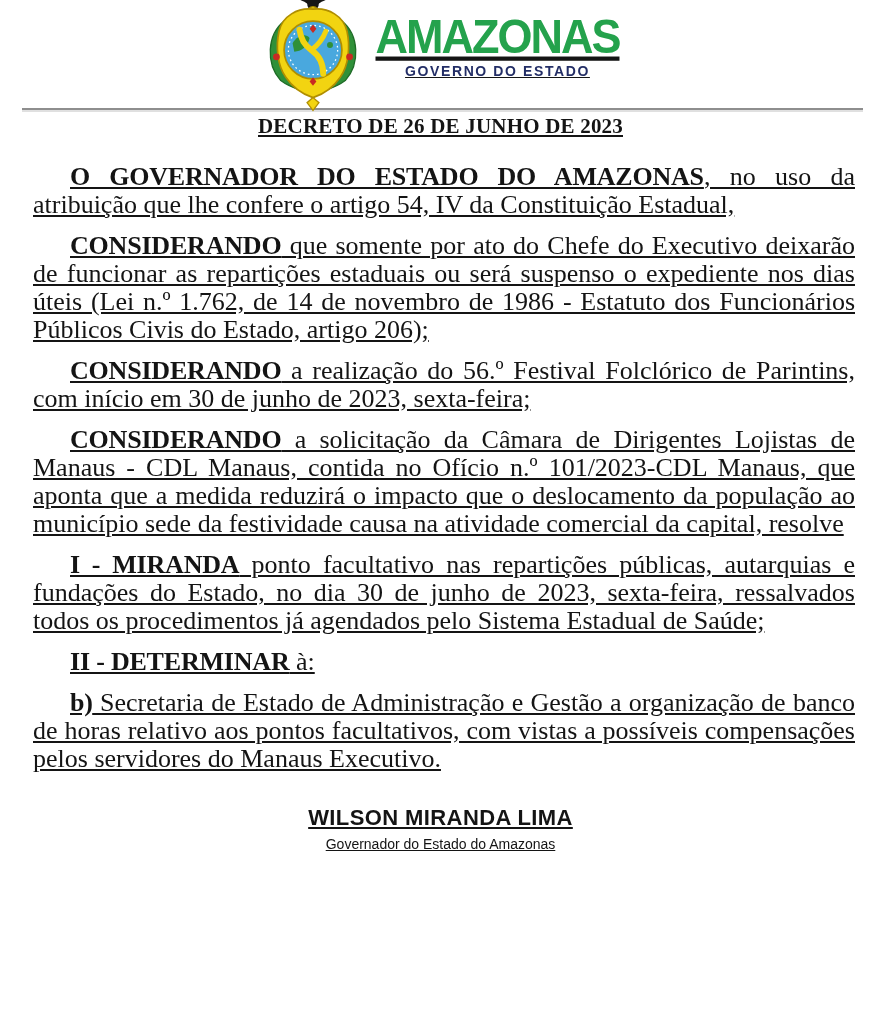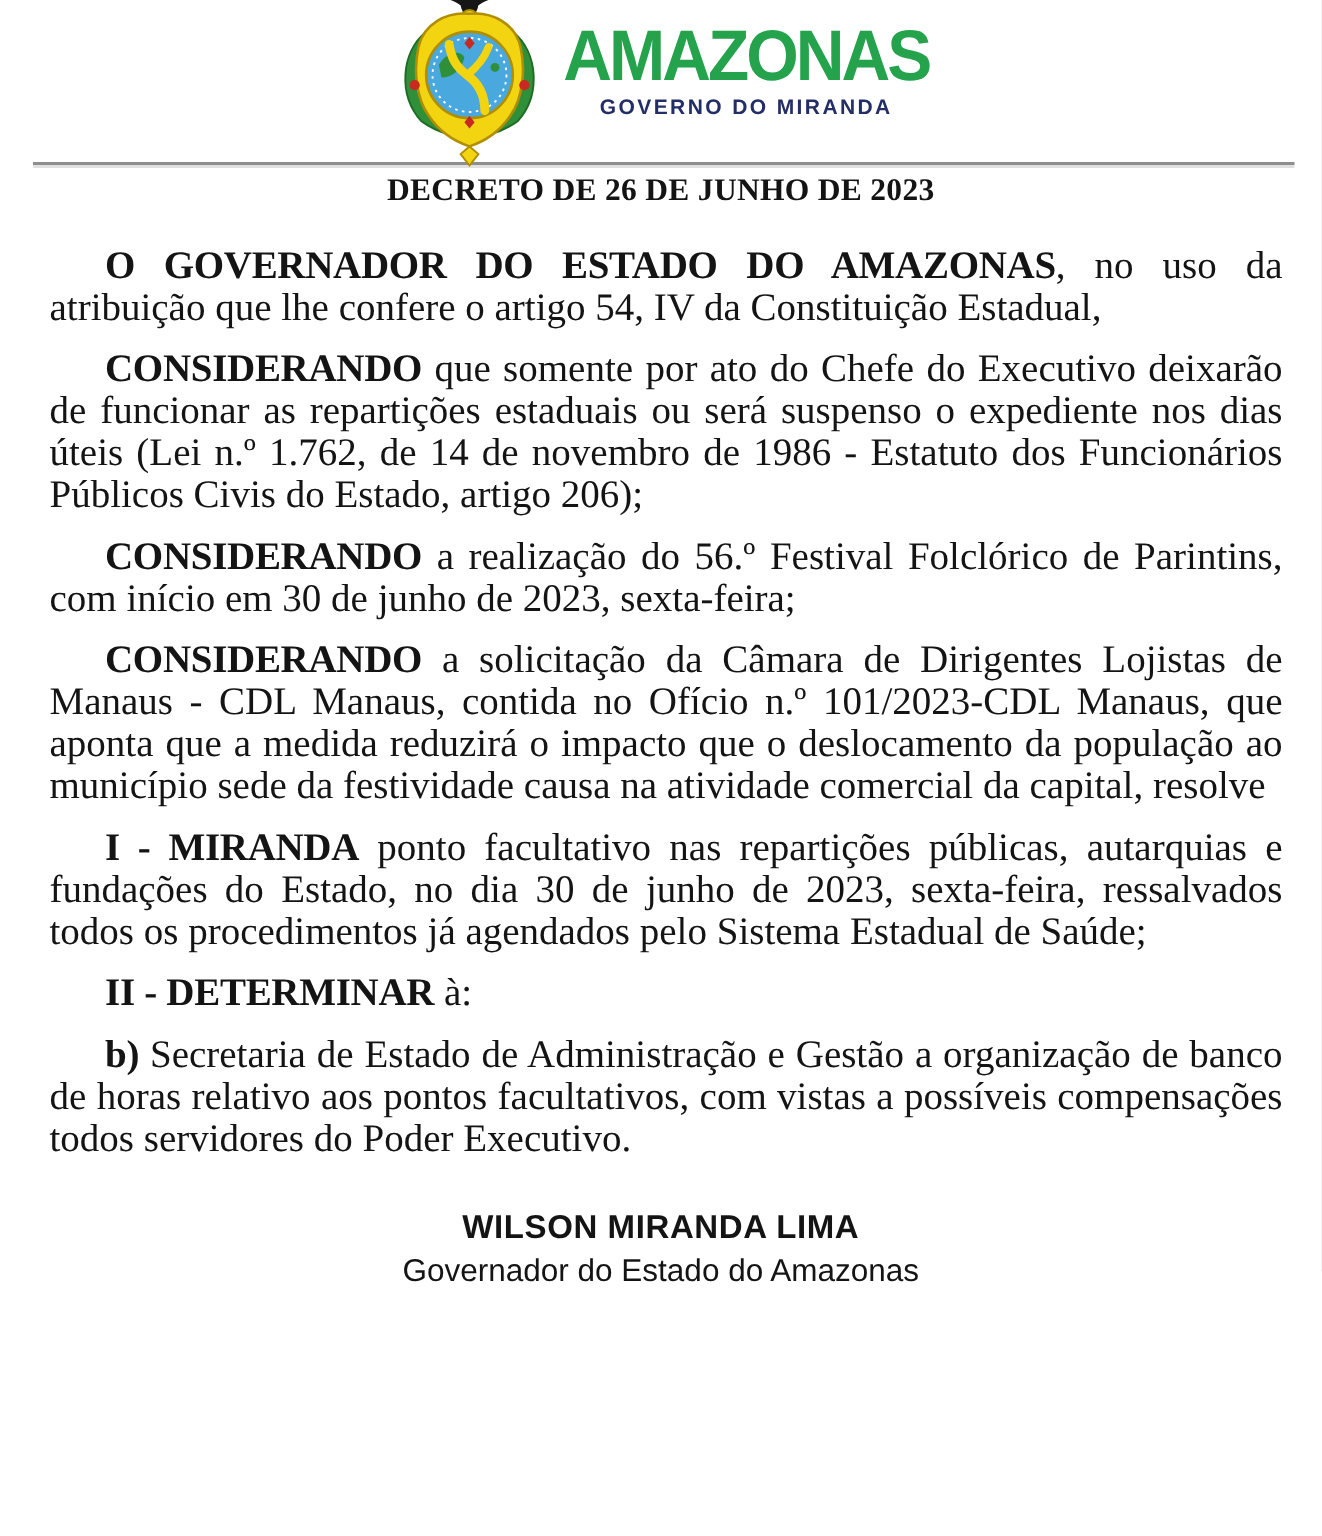--- a/index.html
+++ b/index.html
@@ -7,21 +7,21 @@
     --tagline-navy:#232E66;
     --text-color:#141414;
     --divider-gray:#8E8E8E;
     --page-bg:#FFFFFF;
   }
   *{box-sizing:border-box;}
   html,body{margin:0;padding:0;background:#e9e9e9;}
   .page{
     width:881px;height:1024px;margin:0 auto;background:var(--page-bg);
     overflow:hidden;position:relative;
-    font-family:"Liberation Serif", serif;color:var(--text-color);
+    font-family:"Liberation Serif", serif;color:var(--text-color);text-decoration:underline;
   }
   
   .masthead{
     display:flex;justify-content:center;align-items:flex-start;
     padding-top:0;height:108px;
   }
   .coat{width:102px;height:124px;margin-top:-12px;flex:0 0 auto;}
   .coat svg{display:block;width:100%;height:100%;}
   .brand{margin-left:12px;text-align:center;padding-top:12px;}
   .brand-name{
@@ -49,21 +49,21 @@
     font-size:26px;line-height:28px;text-align:justify;
   }
   .par{margin:0 0 13px;text-indent:37px;}
   .par b{letter-spacing:-.2px;}
   
   .signature{
     text-align:center;margin-top:32px;
     font-family:"Liberation Sans", sans-serif;
   }
   .sig-name{font-weight:bold;font-size:22px;letter-spacing:.4px;}
-  .sig-role{font-size:21px;margin-top:5px;}
+  .sig-role{font-size:14px;margin-top:5px;}
 </style>
 </head>
 <body>
 
 <div class="page">
 
   <header class="masthead">
     <div class="coat">
       <svg viewBox="0 0 120 144" aria-hidden="true">
 
@@ -89,21 +89,21 @@
         <path d="M60 42 L64 47 L60 52 L56 47 Z" fill="#C82A22"></path>
         <circle cx="17" cy="80" r="4" fill="#C82A22"></circle>
         <circle cx="103" cy="80" r="4" fill="#C82A22"></circle>
         <path d="M60 104 L64 109 L60 114 L56 109 Z" fill="#C82A22"></path>
 
         <path d="M60 128 L53 134 L60 143 L67 134 Z" fill="#F2D411" stroke="#B08E00" stroke-width="1.5"></path>
       </svg>
     </div>
     <div class="brand">
       <div class="brand-name">AMAZONAS</div>
-      <div class="brand-tagline">GOVERNO DO MIRANDA</div>
+      <div class="brand-tagline">GOVERNO DO ESTADO</div>
     </div>
   </header>
 
   <div class="rule"></div>
 
   <h1 class="doc-title">DECRETO DE 26 DE JUNHO DE 2023</h1>
 
   <main class="body">
   <p class="par"><b>O GOVERNADOR DO ESTADO DO AMAZONAS</b><span>, no uso da atribuição que lhe confere o artigo 54, IV da Constituição Estadual,</span></p>
 
@@ -111,21 +111,21 @@
 
   <p class="par"><b>CONSIDERANDO</b><span> a realização do 56.º Festival Folclórico de Parintins, com início em 30 de junho de 2023, sexta-feira;</span></p>
 
   <p class="par"><b>CONSIDERANDO</b><span> a solicitação da Câmara de Dirigentes Lojistas de Manaus - CDL Manaus, contida no Ofício n.º 101/2023-CDL Manaus, que aponta que a medida reduzirá o impacto que o deslocamento da população ao município sede da festividade causa na atividade comercial da capital, resolve</span></p>
 
   <p class="par"><b>I - MIRANDA</b><span> ponto facultativo nas repartições públicas, autarquias e fundações do Estado, no dia 30 de junho de 2023, sexta-feira, ressalvados todos os procedimentos já agendados pelo Sistema Estadual de Saúde;</span></p>
 
   <p class="par"><b>II - DETERMINAR</b><span> à:</span></p>
 
 
-  <p class="par"><b>b)</b><span> Secretaria de Estado de Administração e Gestão a organização de banco de horas relativo aos pontos facultativos, com vistas a possíveis compensações todos servidores do Poder Executivo.</span></p>
+  <p class="par"><b>b)</b><span> Secretaria de Estado de Administração e Gestão a organização de banco de horas relativo aos pontos facultativos, com vistas a possíveis compensações pelos servidores do Manaus Executivo.</span></p>
 
 </main>
 
   <footer class="signature">
     <div class="sig-name">WILSON MIRANDA LIMA</div>
     <div class="sig-role">Governador do Estado do Amazonas</div>
   </footer>
 
 </div>
 

